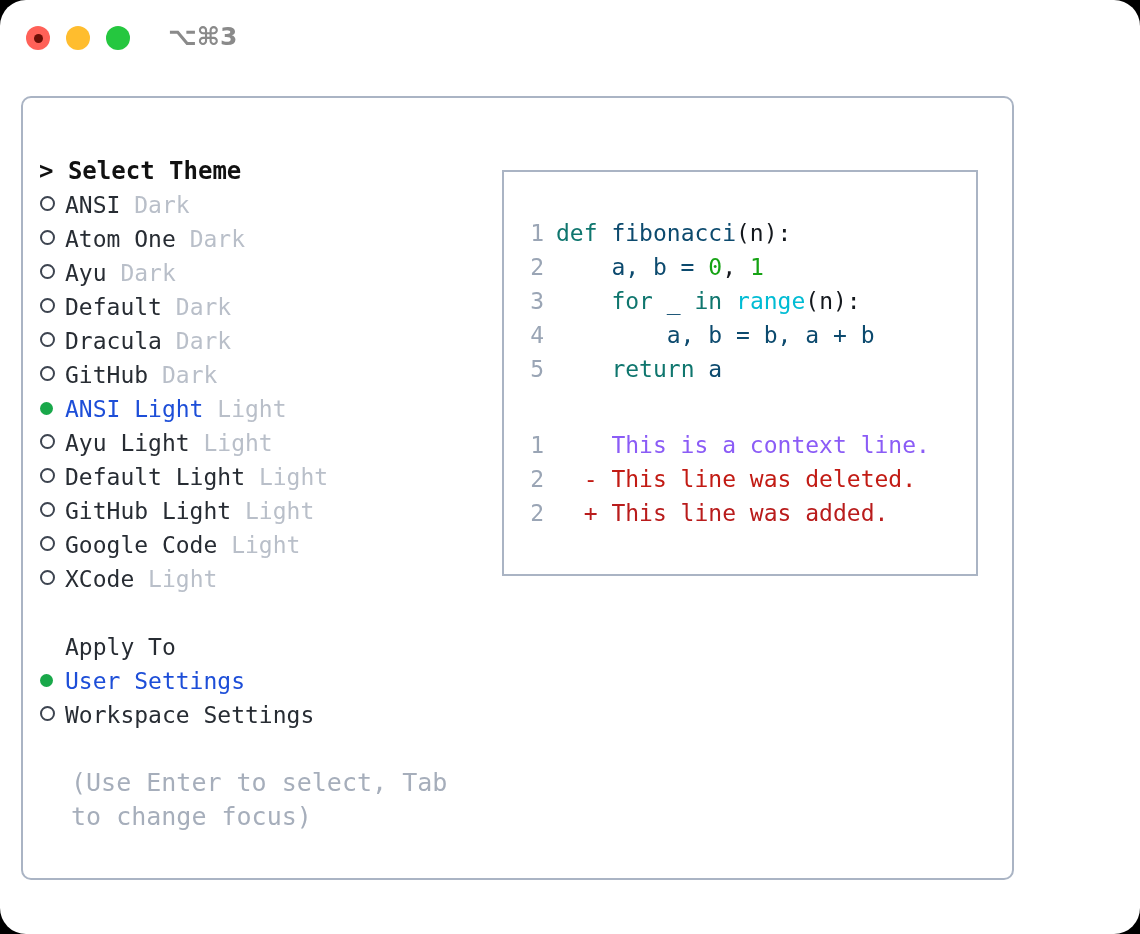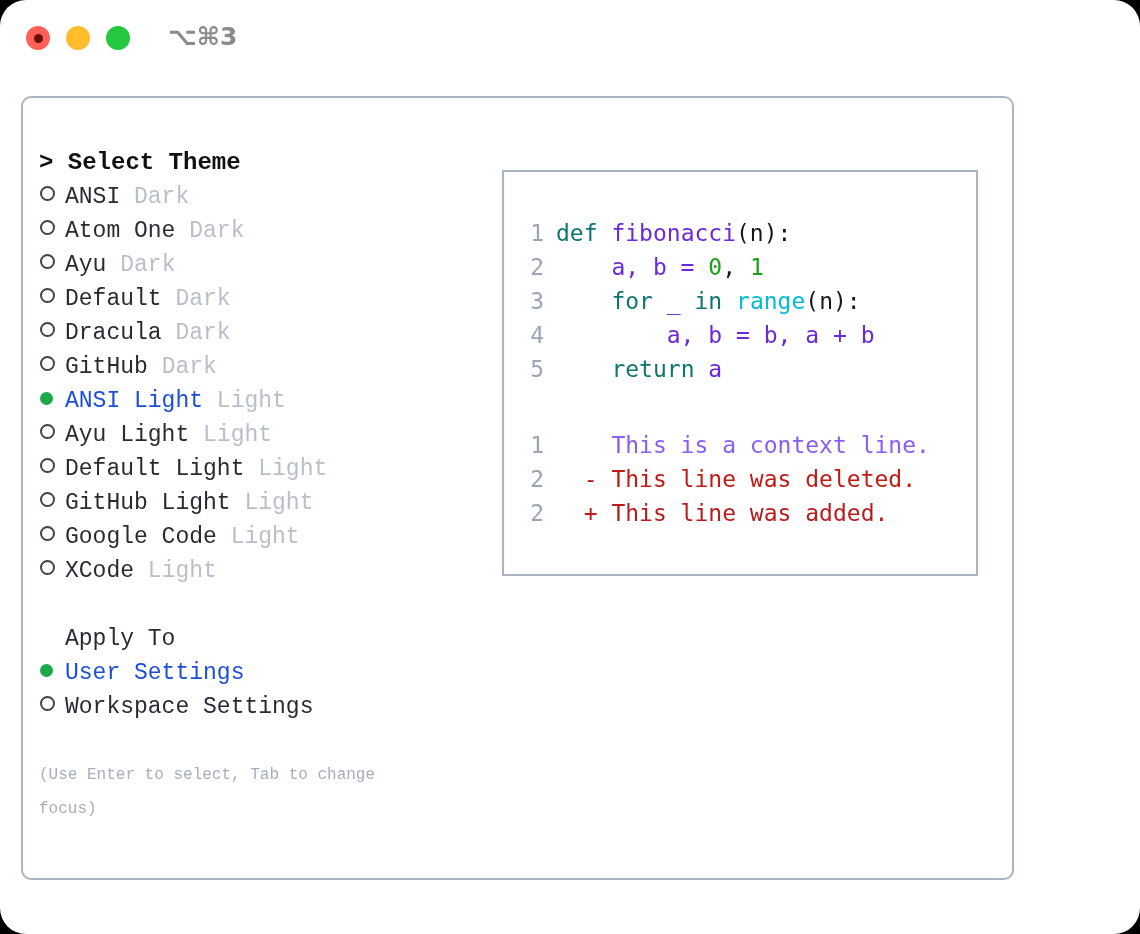--- a/index.html
+++ b/index.html
@@ -70,23 +70,22 @@
     height: 784px;
     border: 2px solid #aab4c4;
     border-radius: 10px;
     box-sizing: border-box;
   }
 
   
   #left-col {
     position: absolute;
     left: 16px;
-    top: 48px;
+    top: 56px;
     width: 450px;
-    font-family: Liberation Mono, monospace;
   }
   #right-col {
     position: absolute;
     left: 479px;
     top: 48px;
     width: 490px;
   }
 
   
   .section-header {
@@ -132,25 +131,26 @@
   .apply-header {
     font-size: 23px;
     line-height: 34px;
     color: #272c33;
     padding-left: 26px;
     white-space: pre;
   }
 
   #hint {
     margin-top: 34px;
-    font-size: 16px;
+    font-size: 25px;
     line-height: 34px;
     color: #a6aebb;
     width: 400px;
     white-space: pre-wrap;
+    margin-left: 32px;
   }
 
   
   #preview-title {
     font-size: 24px;
     font-weight: bold;
     color: #111111;
     line-height: 34px;
   }
   #preview-box {
@@ -170,21 +170,21 @@
   .lineno {
     display: inline-block;
     width: 22px;
     text-align: right;
     color: #9aa5b5;
     margin-right: 12px;
   }
   .tok-kw   { color: #0f766e; }
   .tok-fn   { color: #00bcd4; }
   .tok-num  { color: #16a314; }
-  .tok-id   { color: #6d28d9; }
+  .tok-id   { color: #0c4a6e; }
   .tok-punc { color: #14181d; }
 
   .diff-gap { height: 42px; }
   .diff-ctx { color: #8b5cf6; }
   .diff-del { color: #c21b14; }
   .diff-add { color: #b91c1c; }
 </style>
 </head>
 <body>
 

